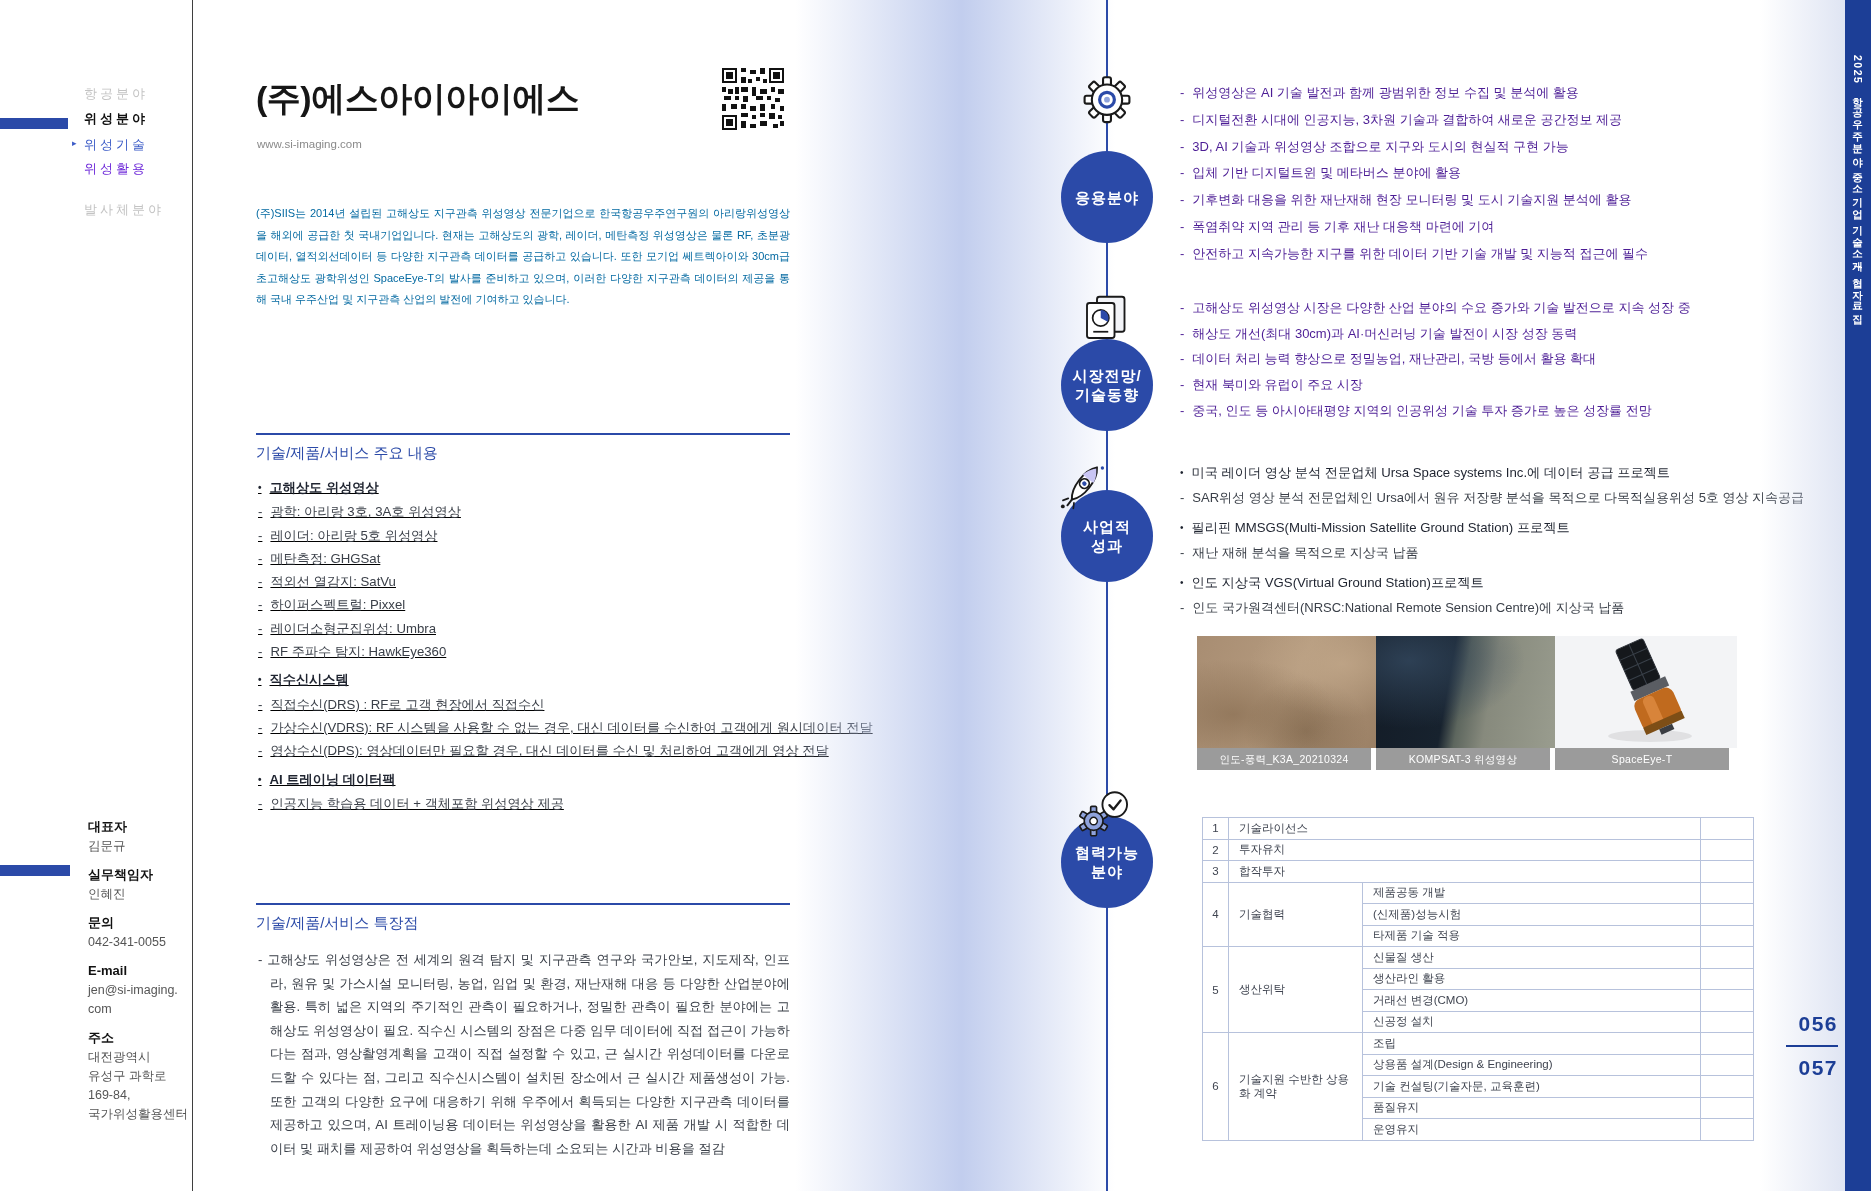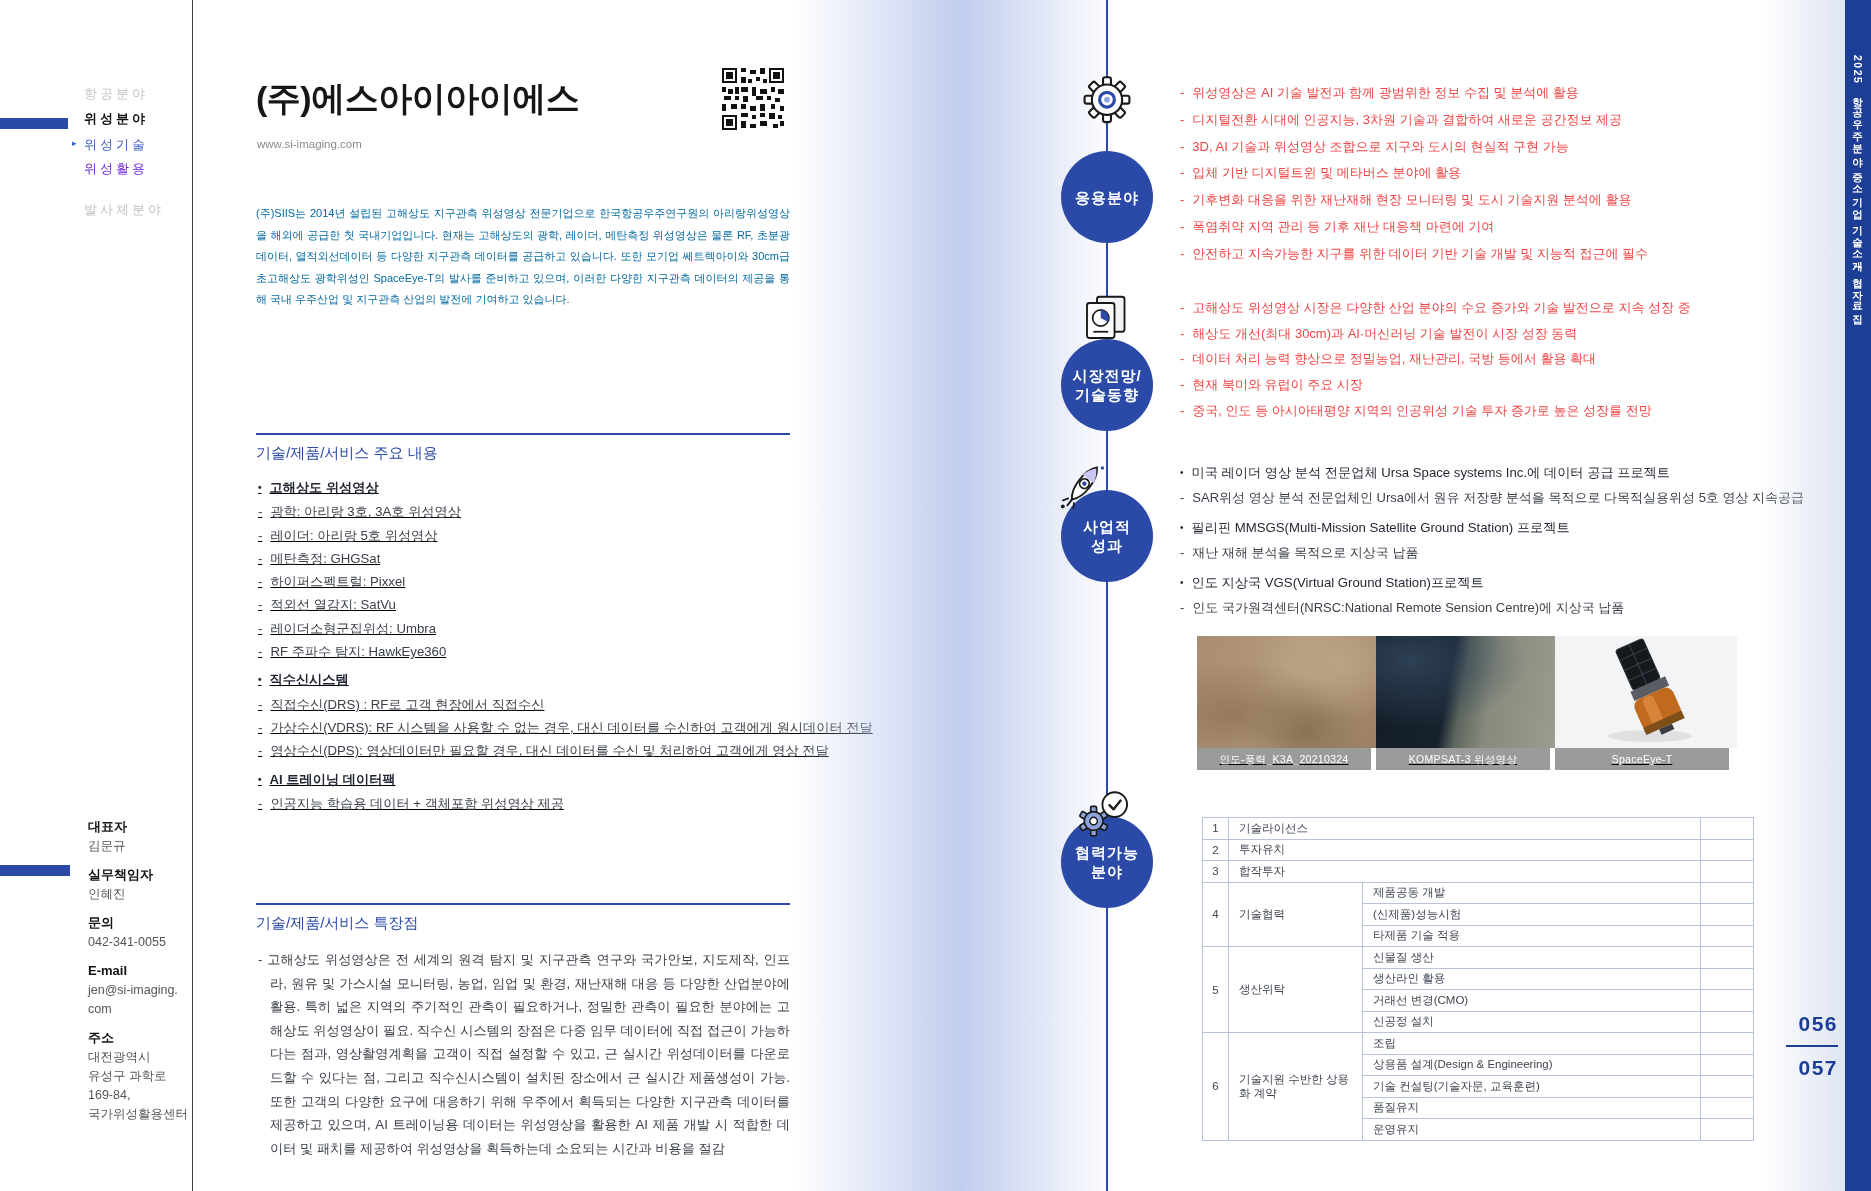--- a/index.html
+++ b/index.html
@@ -54,33 +54,33 @@
   .badge1 { top:151px; } .badge2 { top:339px; } .badge3 { top:490px; } .badge4 { top:816px; }
   .bicon { position:absolute; z-index:3; }
   .bicon1 { left:1080px; top:72px; }
   .bicon2 { left:1082px; top:294px; }
   .bicon3 { left:1054px; top:456px; }
   .bicon4 { left:1076px; top:790px; }
 
   
   .rlist { position:absolute; left:1180px; }
   .apps { top:84px; } .market { top:299px; }
-  .rb { font-size:13px; color:#ef4444; line-height:18px; white-space:nowrap; }
+  .rb { font-size:13px; color:#4c1d95; line-height:18px; white-space:nowrap; }
   .rb::before { content:"-"; margin-right:8px; }
   .apps .rb { margin-bottom:8.8px; }
   .market .rb { margin-bottom:7.7px; }
   .ach { position:absolute; left:1180px; top:464px; }
   .ach-t { font-size:13.2px; font-weight:normal; color:#1f2430; line-height:18px; margin-bottom:6px; white-space:nowrap; }
   .ach-t::before { content:"•"; font-size:10px; margin-right:8px; position:relative; top:-1px; }
   .ach-d { font-size:13px; color:#3b4049; line-height:18px; margin-bottom:12px; white-space:nowrap; }
   .ach-d::before { content:"-"; margin-right:8px; }
 
   
   .gallery { position:absolute; left:1197px; top:636px; display:flex; gap:5px; }
-  .fig { width:174px;text-decoration:underline; }
+  .fig { width:174px; }
   .img { width:182px; height:112px; }
   .img1 { background:
       radial-gradient(ellipse at 20% 70%, rgba(125,98,70,0.55) 0%, rgba(125,98,70,0) 50%),
       radial-gradient(ellipse at 80% 25%, rgba(196,170,140,0.7) 0%, rgba(196,170,140,0) 45%),
       radial-gradient(ellipse at 60% 85%, rgba(110,86,60,0.5) 0%, rgba(110,86,60,0) 40%),
       linear-gradient(115deg, #a88d72 0%, #b59b7f 50%, #9a7f64 100%); }
   .img2 { background:
       radial-gradient(ellipse at 18% 22%, rgba(50,70,92,0.85) 0%, rgba(50,70,92,0) 55%),
       linear-gradient(100deg, #131c27 0%, #17222e 40%, #5d665e 48%, #878a7d 62%, #9a9d8f 100%); }
   .img3 { background:#f3f4f6; }
@@ -196,22 +196,22 @@
 
   <div class="rule rule1"></div>
   <h2 class="sech sech1">기술/제품/서비스 주요 내용</h2>
 
   <div class="techlist">
     <div class="tg">
       <div class="th">고해상도 위성영상</div>
       <div class="ti">광학: 아리랑 3호, 3A호 위성영상</div>
       <div class="ti">레이더: 아리랑 5호 위성영상</div>
       <div class="ti">메탄측정: GHGSat</div>
+      <div class="ti">적외선 열감지: SatVu</div>
       <div class="ti">하이퍼스펙트럴: Pixxel</div>
-      <div class="ti">적외선 열감지: SatVu</div>
       <div class="ti">레이더소형군집위성: Umbra</div>
       <div class="ti">RF 주파수 탐지: HawkEye360</div>
     </div>
     <div class="tg">
       <div class="th">직수신시스템</div>
       <div class="ti">직접수신(DRS) : RF로 고객 현장에서 직접수신</div>
       <div class="ti">가상수신(VDRS): RF 시스템을 사용할 수 없는 경우, 대신 데이터를 수신하여 고객에게 원시데이터 전달</div>
       <div class="ti">영상수신(DPS): 영상데이터만 필요할 경우, 대신 데이터를 수신 및 처리하여 고객에게 영상 전달</div>
     </div>
     <div class="tg">

